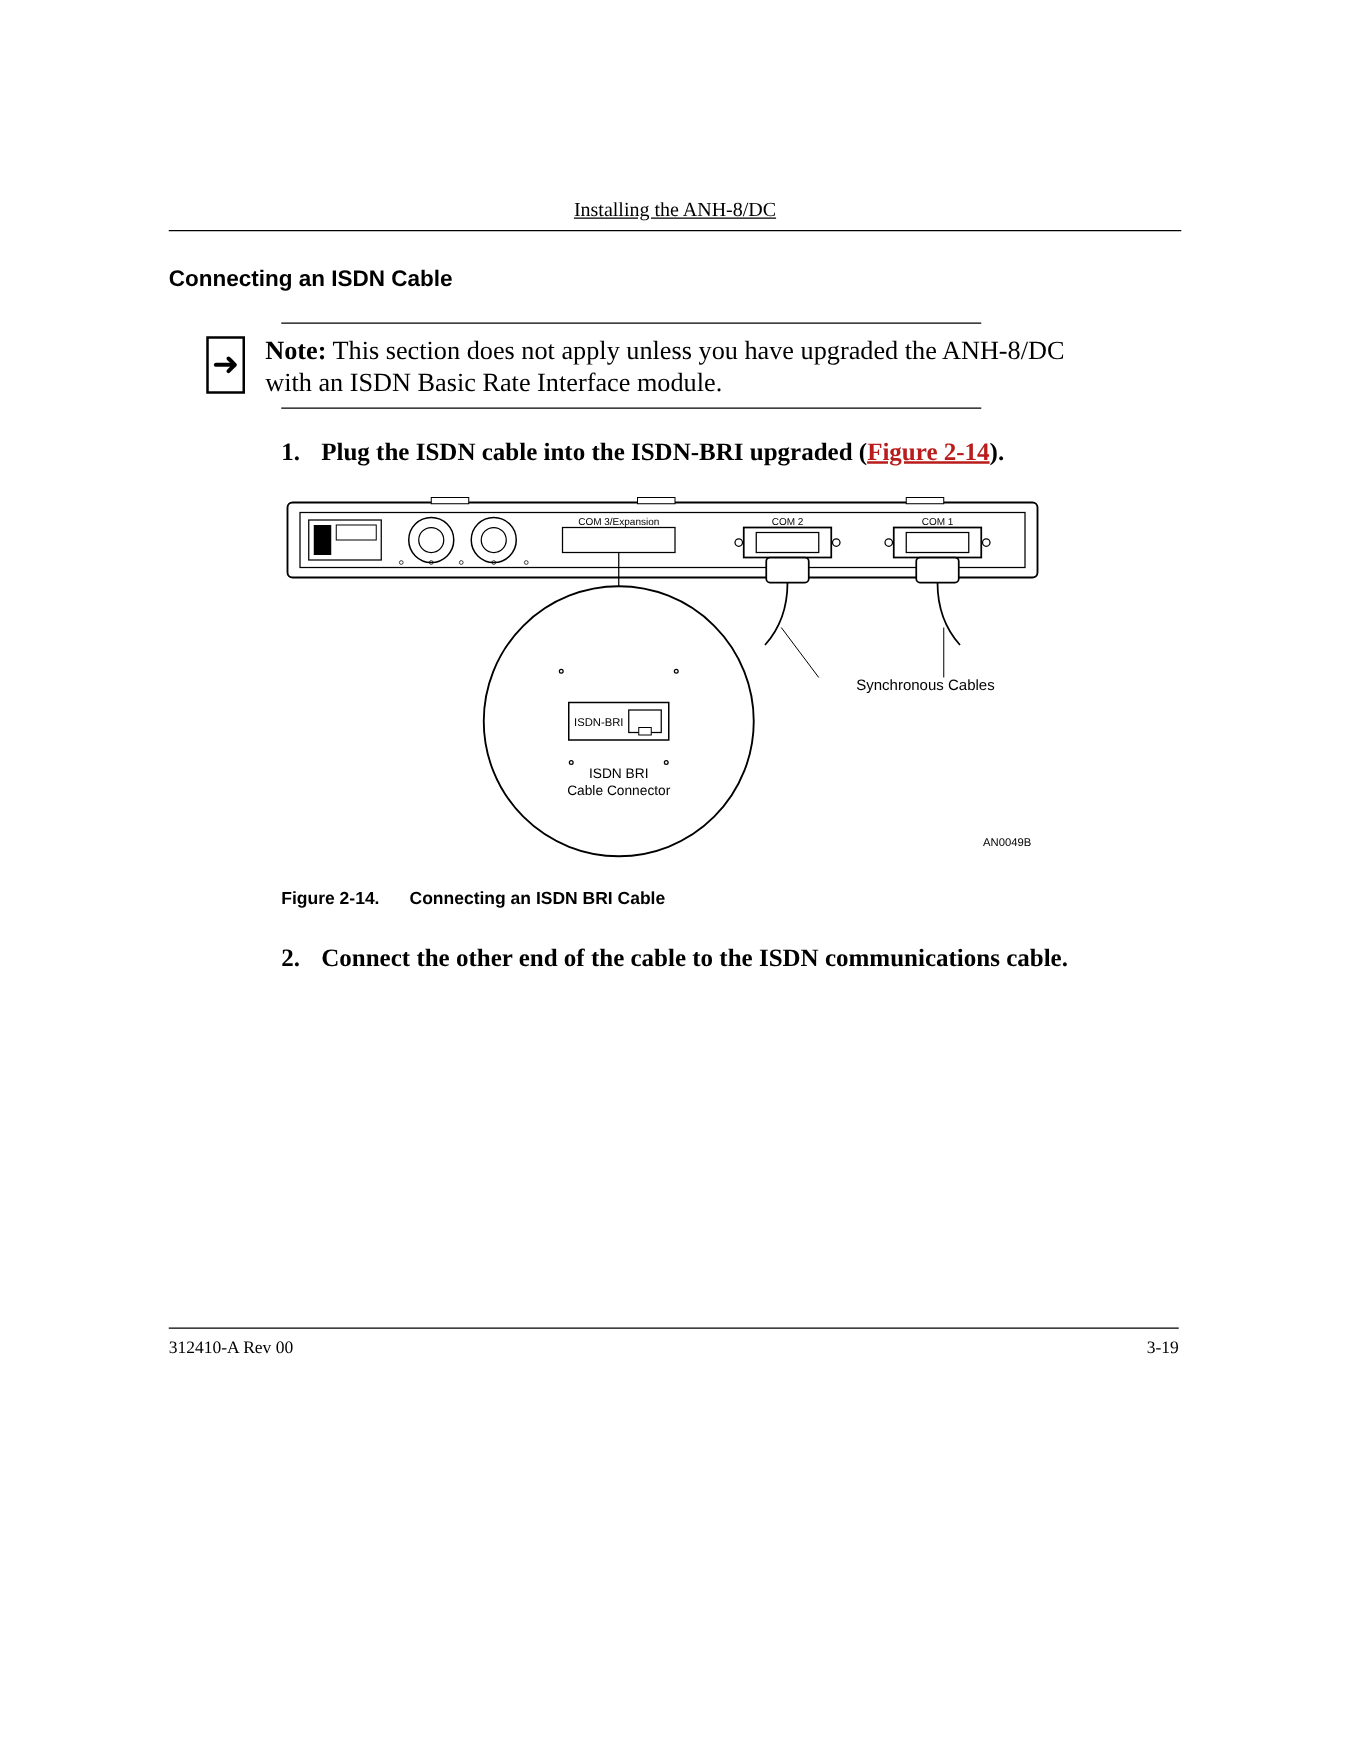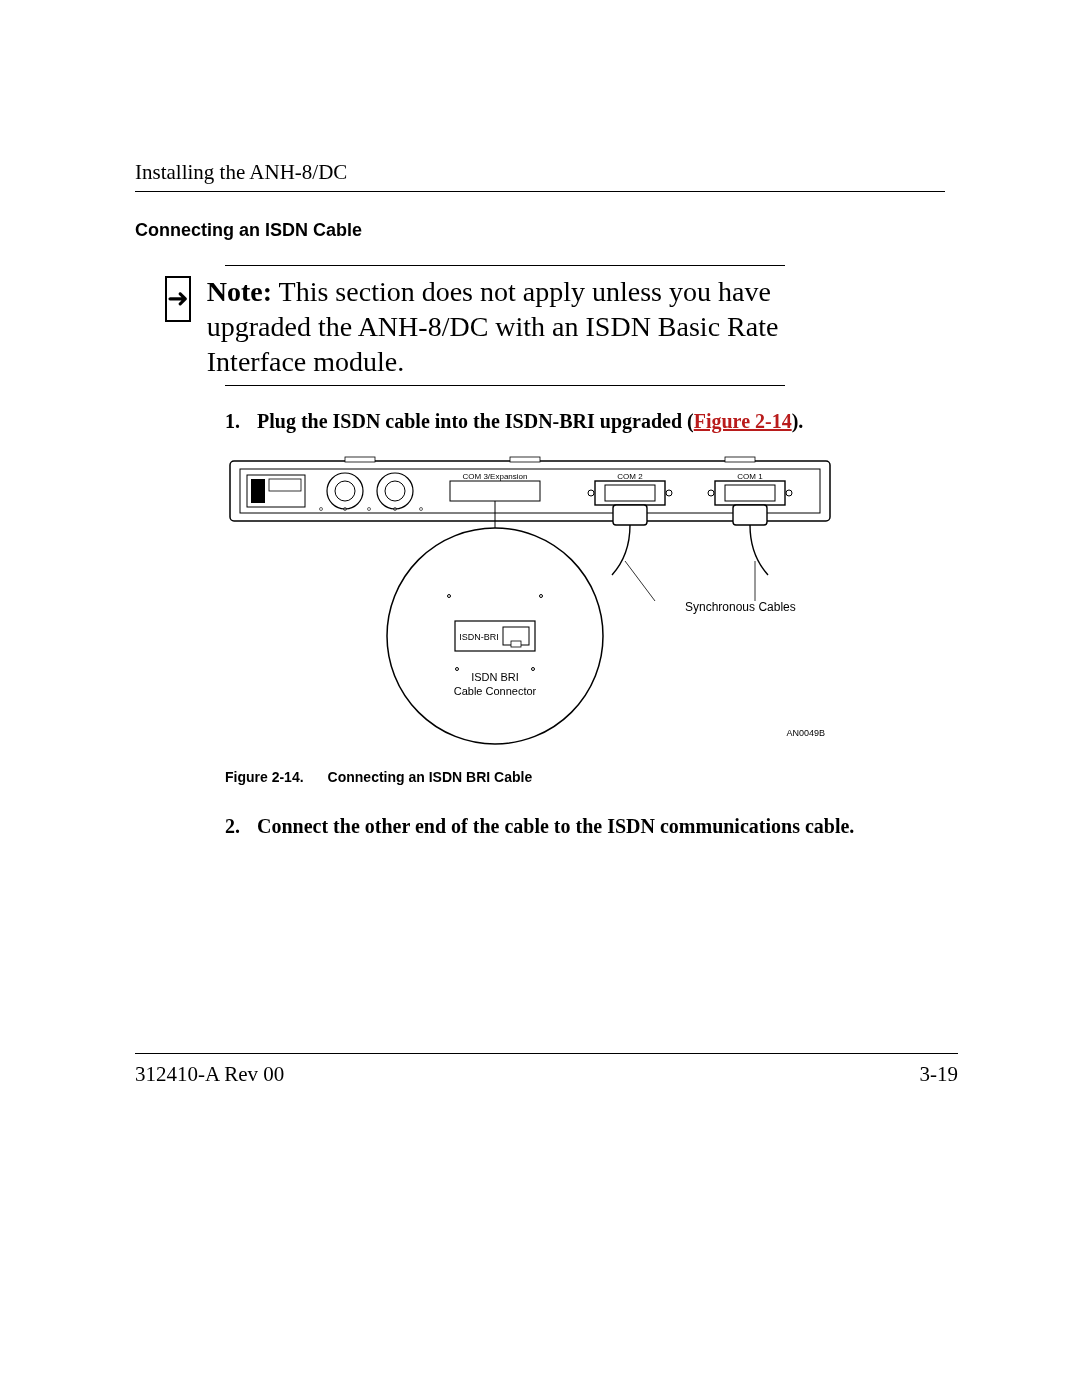--- a/index.html
+++ b/index.html
@@ -10,23 +10,24 @@
     color: #000;
   }
   .page {
     width: 1080px;
     height: 1397px;
     position: relative;
     box-sizing: border-box;
     padding: 160px 135px 0 135px;
   }
   .running-head {
-    text-align: left;
-    font-size: 21px;
+    text-align: center;
+    font-size: 16px;
     margin-bottom: 6px;
+    text-decoration: underline;
   }
   .head-rule {
     border: none;
     border-top: 1.5px solid #000;
     margin: 0 0 28px 0;
   }
   h2.section-title {
     font-family: Arial, Helvetica, sans-serif;
     font-weight: 700;
     font-size: 18px;
@@ -58,21 +59,21 @@
     border: 2px solid #000;
     display: flex;
     align-items: center;
     justify-content: center;
     font-size: 26px;
     line-height: 1;
     margin-top: 2px;
     margin-left: -60px;
   }
   .note-text {
-    font-size: 28px;
+    font-size: 21px;
     line-height: 1.25;
   }
   .note-text b { font-weight: 700; }
   ol.steps {
     list-style: none;
     padding: 0;
     margin: 24px 0 0 0;
   }
   ol.steps > li {
     display: flex;
@@ -106,23 +107,23 @@
   .fig-caption .capnum { margin-right: 24px; }
   
   .footer-rule {
     border: none;
     border-top: 1.5px solid #000;
     margin: 0 0 8px 0;
   }
   .footer {
     position: absolute;
     left: 135px;
-    right: 122px;
+    right: 137px;
     bottom: 310px;
-    font-size: 21px;
+    font-size: 14px;
     display: flex;
     justify-content: space-between;
   }
   .foot-left { }
   .foot-right { }
 </style>
 </head>
 <body>
 
 <div class="page">

